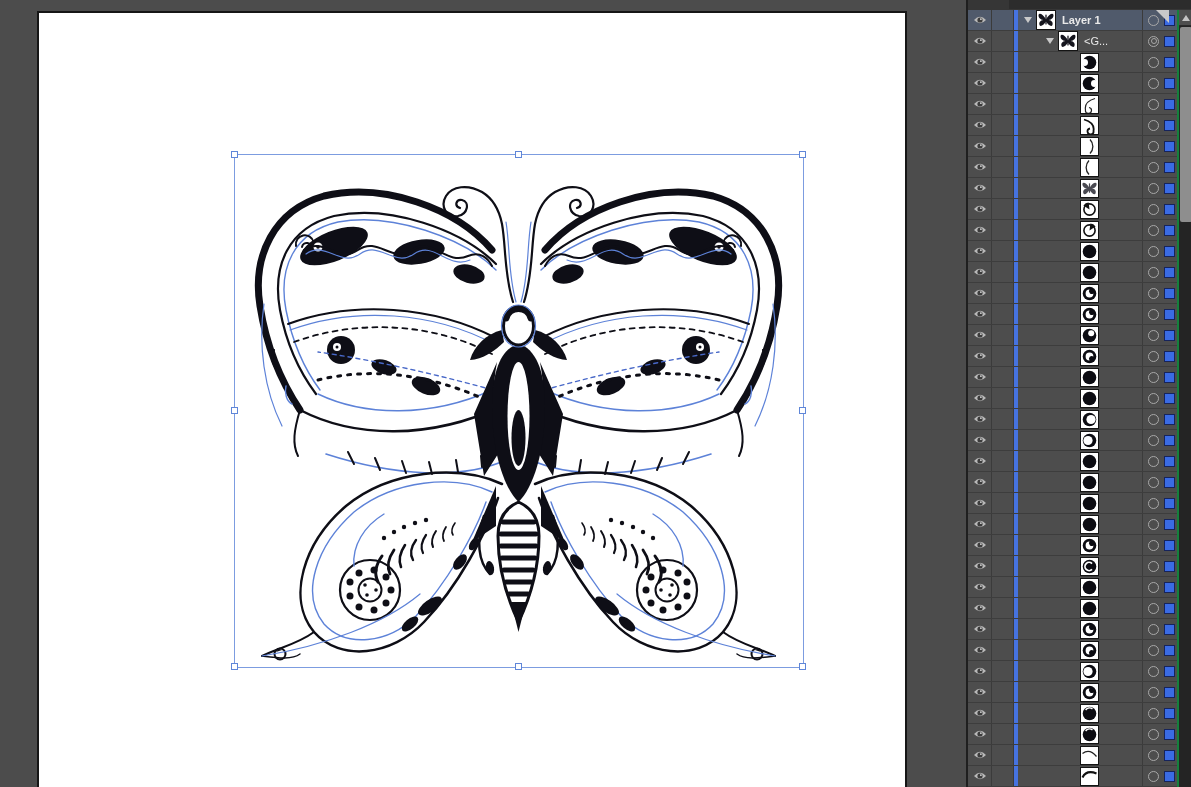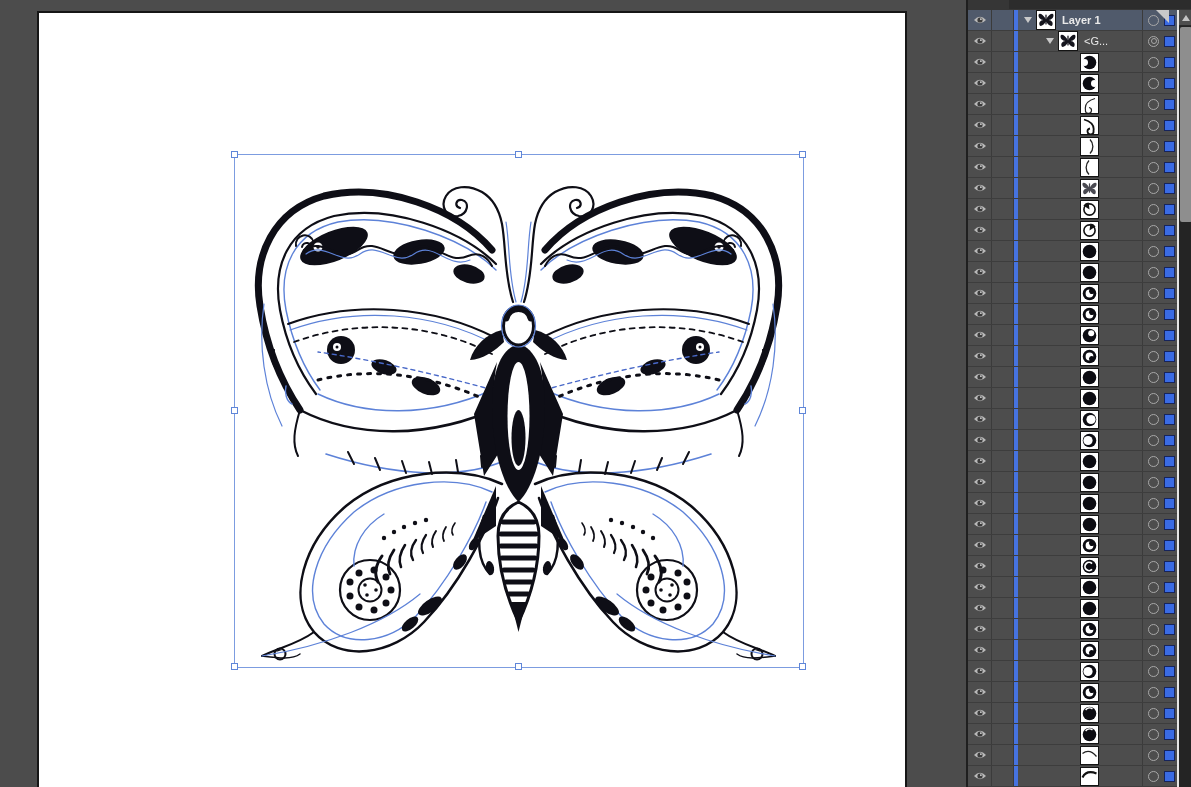--- a/index.html
+++ b/index.html
@@ -7,21 +7,21 @@
   .stage{position:relative;width:1191px;height:787px;}
   
   .pasteboard{position:absolute;left:0;top:0;width:966px;height:787px;background:#4c4c4c;}
   .artboard{position:absolute;left:39px;top:13px;width:866px;height:774px;background:#ffffff;
     box-shadow:0 0 0 2px #161616;}
   .artwork-svg{position:absolute;left:234px;top:154px;width:569px;height:513px;}
   .selrect{position:absolute;left:234px;top:154px;width:568px;height:512px;
     border:1px solid #7c9ce0;pointer-events:none;}
   .handle{position:absolute;width:7px;height:7px;background:#ffffff;border:1px solid #5f86d8;box-sizing:border-box;}
   
-  .panel{position:absolute;left:966px;top:0;width:225px;height:787px;background:#e5e5e5;border-left:2px solid #1f1f1f;box-sizing:border-box;}
+  .panel{position:absolute;left:966px;top:0;width:225px;height:787px;background:#15803d;border-left:2px solid #1f1f1f;box-sizing:border-box;}
   .panel-top{position:absolute;left:0;top:0;right:0;height:10px;background:#363636;}
   .panel-top .seg{position:absolute;left:41px;top:0;bottom:1px;right:0;background:#2c2c2c;}
   .rows{position:absolute;left:0;top:10px;width:209px;}
   .lrow{display:flex;height:21px;box-sizing:border-box;background:#4d4d4d;border-bottom:1px solid #3d3d3d;align-items:stretch;}
   .lrow.sel{background:#505a6b;}
   .c-eye{width:23px;border-right:1px solid #3b3b3b;display:flex;align-items:center;justify-content:center;flex:none;}
   .c-lock{width:21px;border-right:1px solid #3b3b3b;flex:none;}
   .c-bar{width:4px;background:#4673e0;flex:none;}
   .c-main{flex:1;display:flex;align-items:center;min-width:0;}
   .c-tgt{width:35px;border-left:1px solid #3b3b3b;display:flex;align-items:center;flex:none;padding-left:5px;box-sizing:border-box;gap:5px;}

